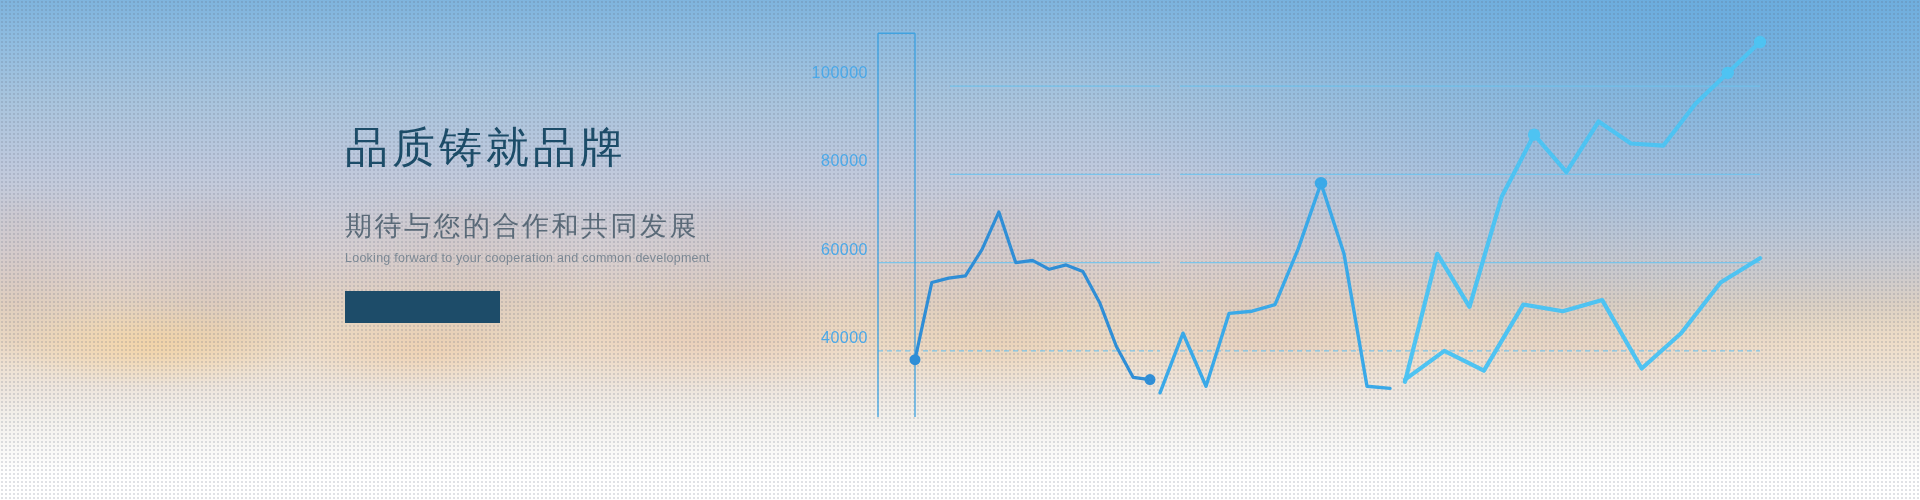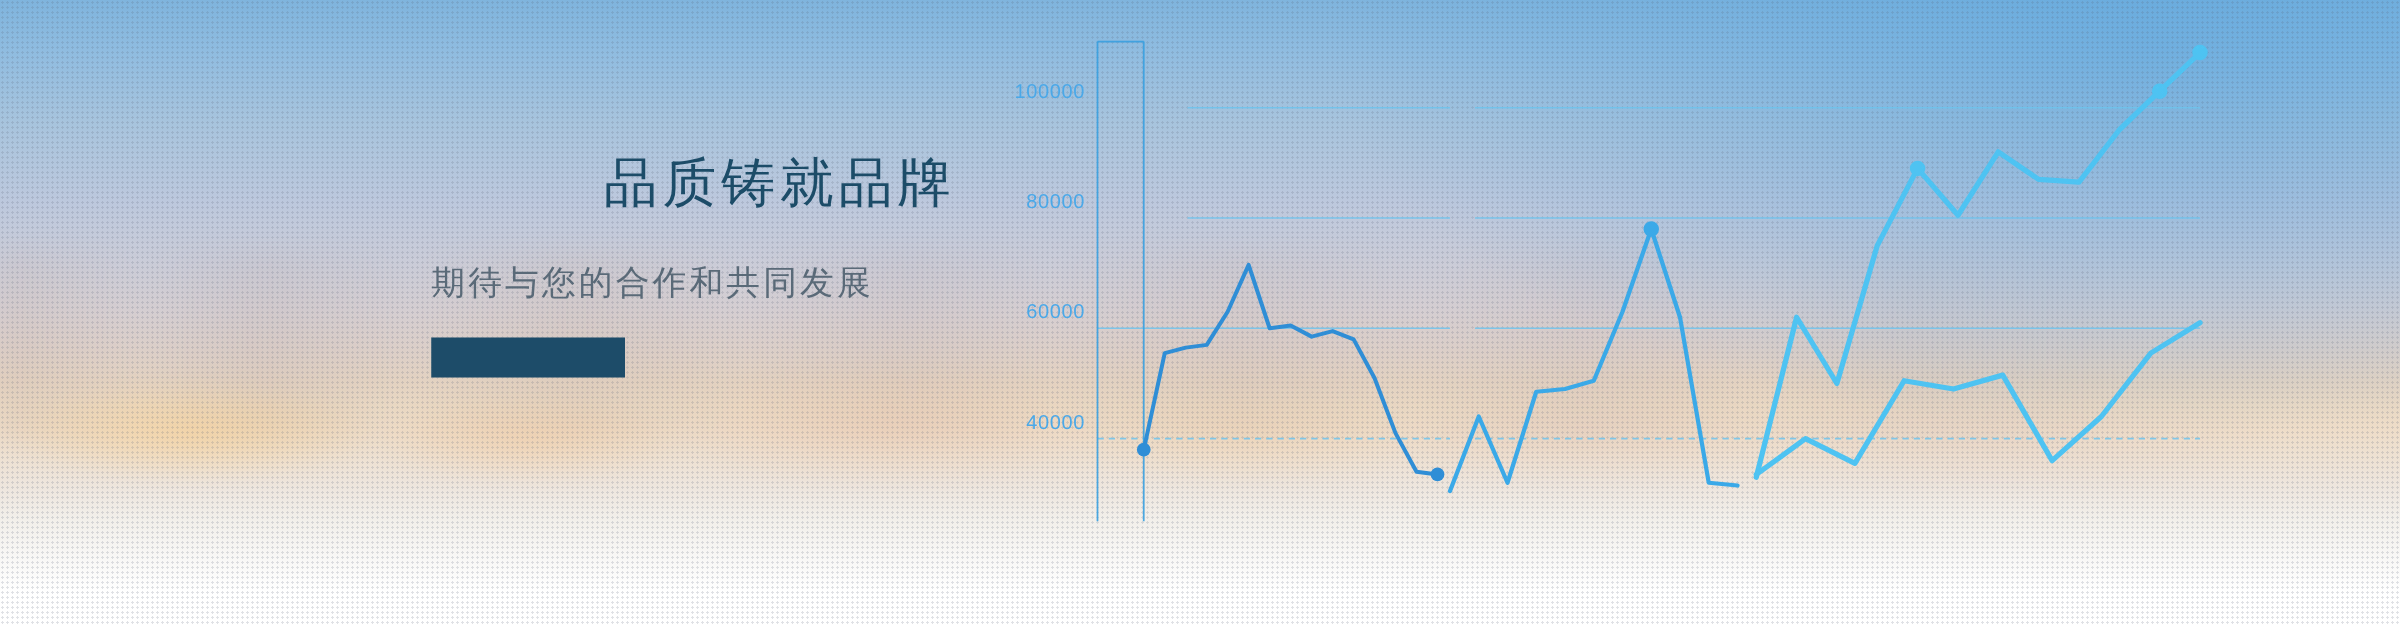--- a/index.html
+++ b/index.html
@@ -81,21 +81,20 @@
     left:345px; top:122px;
     width:420px;
   }
   .title {
     font-size:43px;
     line-height:1.2;
     letter-spacing:4px;
     color:#1c4c68;
     font-weight:400;
     white-space:nowrap;
-    text-align:right;
   }
   .subtitle {
     margin-top:34px;
     font-size:27px;
     letter-spacing:2.5px;
     color:#5a6a78;
     font-weight:400;
     white-space:nowrap;
   }
   .tagline {
@@ -143,20 +142,21 @@
 
   <div class="bg-sky"></div>
   <div class="bg-city2"></div>
   <div class="bg-city"></div>
   <div class="bg-glow-right"></div>
   <div class="bg-dots"></div>
 
   <div class="copy">
     <div class="title">品质铸就品牌</div>
     <div class="subtitle">期待与您的合作和共同发展</div>
+    <div class="tagline">Looking forward to your cooperation and common development</div>
     <button class="cta"></button>
   </div>
 
   <div class="chart">
     <svg id="chart-svg" viewBox="0 0 1160 420" preserveAspectRatio="none">
       <g id="grid-group">
           <line x1="118" y1="350.88235294117646" x2="400" y2="350.88235294117646" stroke="#6ec4ef" stroke-width="1.4" stroke-opacity="0.85" stroke-dasharray="5 4"></line>
           <line x1="420" y1="350.88235294117646" x2="1000" y2="350.88235294117646" stroke="#6ec4ef" stroke-width="1.4" stroke-opacity="0.85" stroke-dasharray="5 4"></line>
           <line x1="118" y1="262.6470588235294" x2="400" y2="262.6470588235294" stroke="#6ec4ef" stroke-width="1.2" stroke-opacity="0.85" stroke-dasharray="0"></line>
           <line x1="420" y1="262.6470588235294" x2="1000" y2="262.6470588235294" stroke="#6ec4ef" stroke-width="1.2" stroke-opacity="0.85" stroke-dasharray="0"></line>

